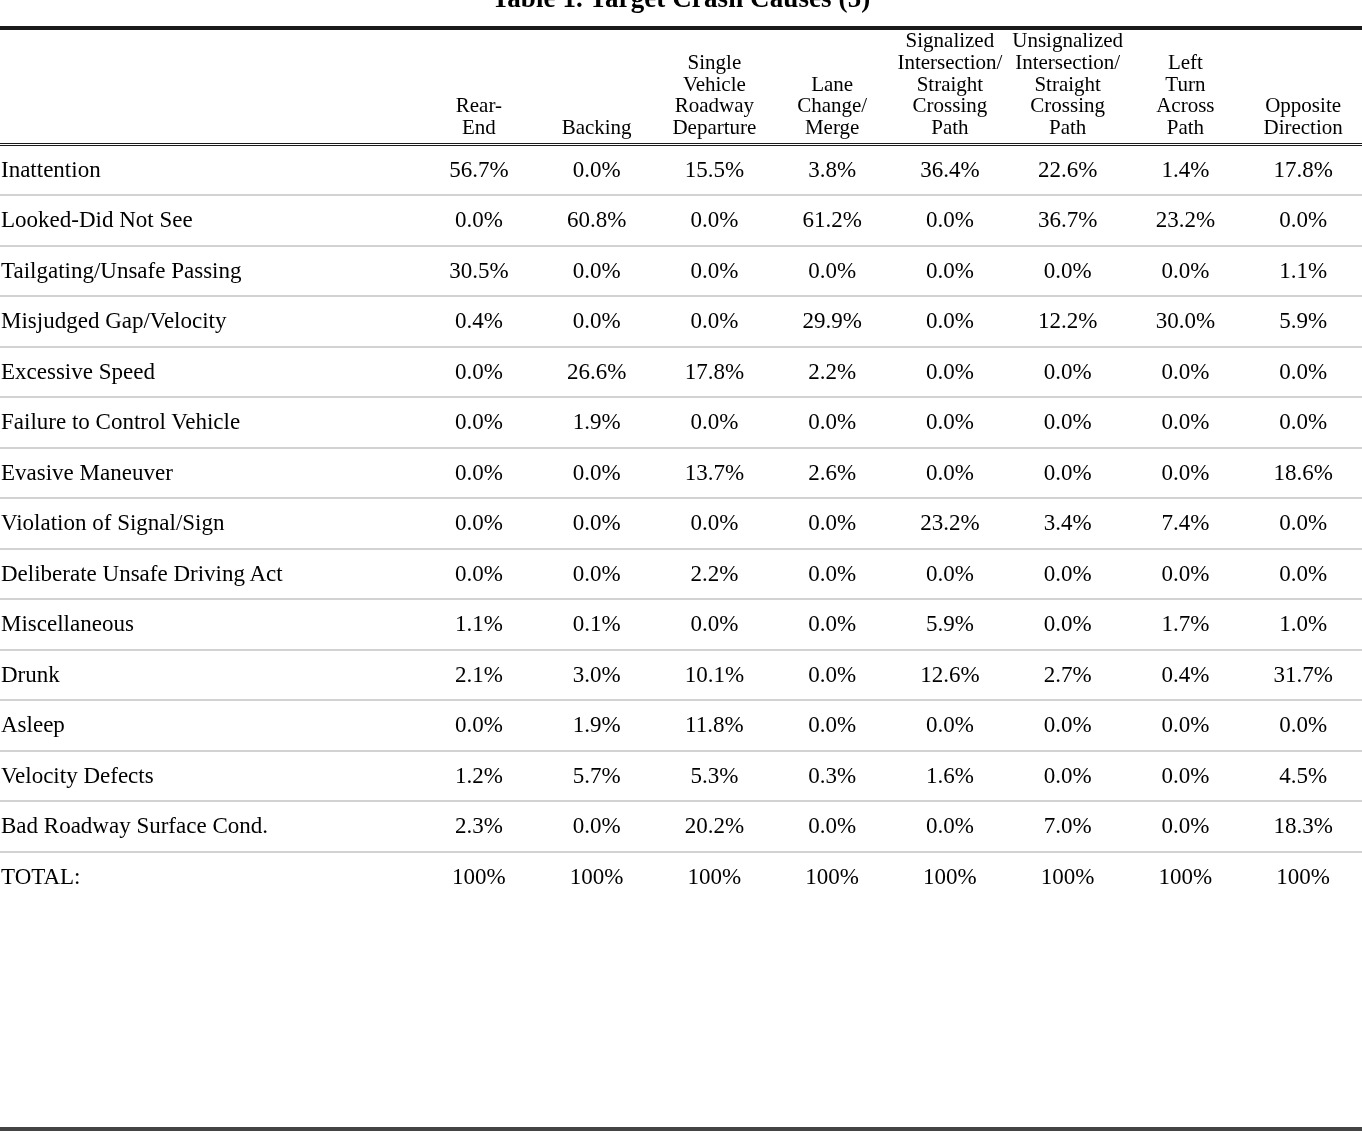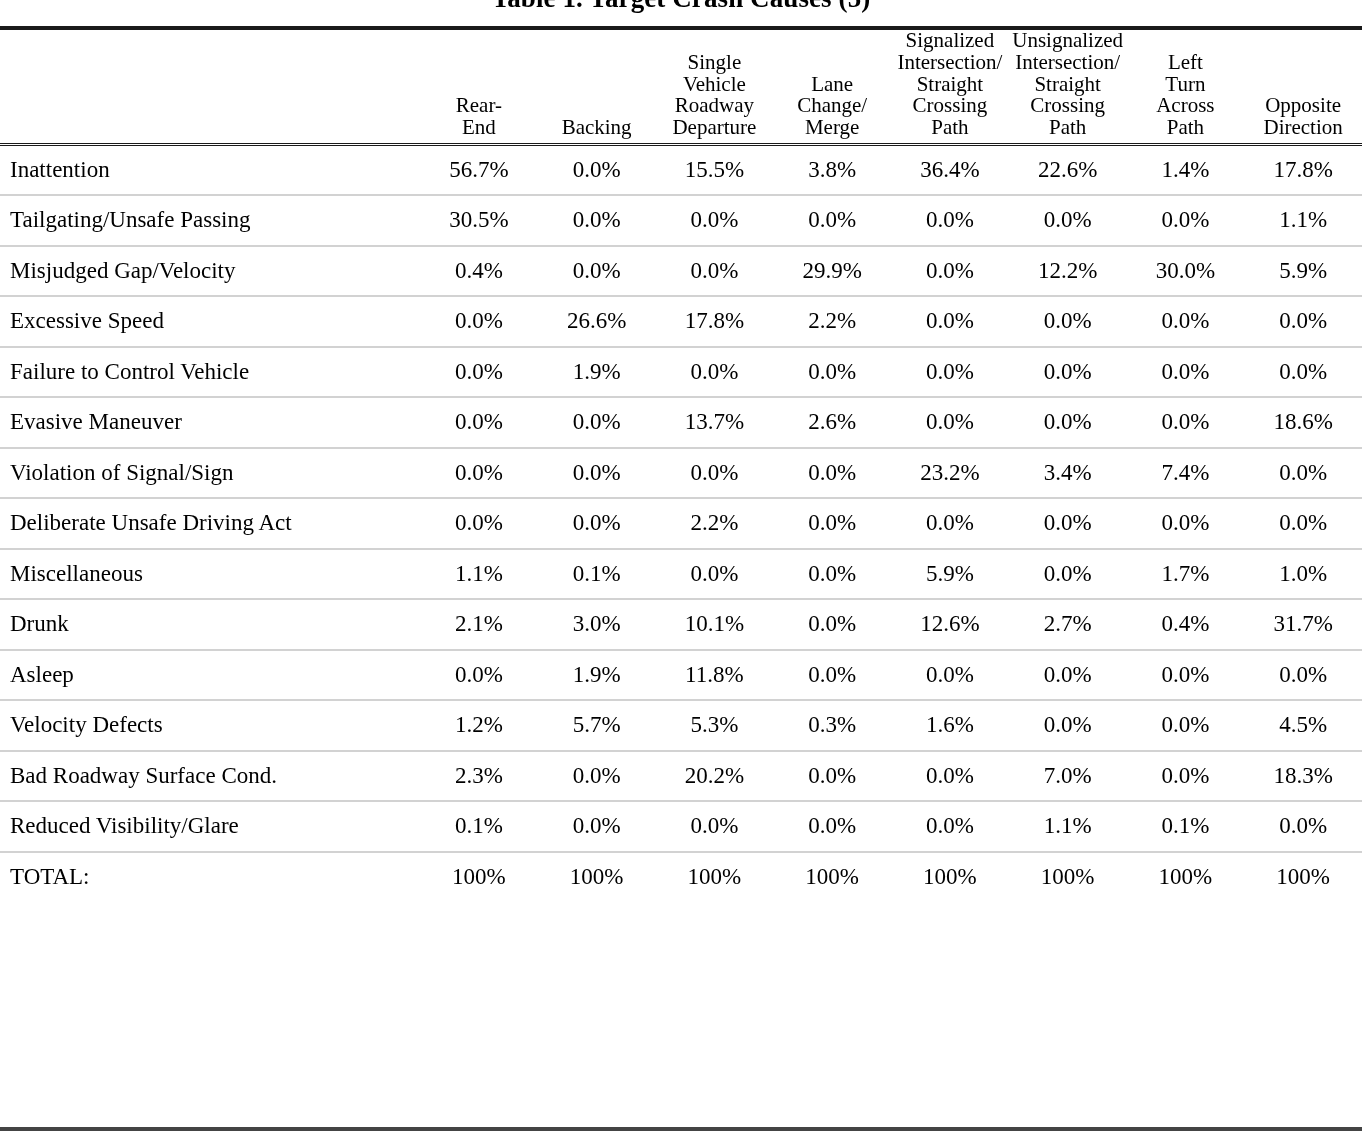--- a/index.html
+++ b/index.html
@@ -79,21 +79,21 @@
 
   tbody td {
     font-size: 23px;
     text-align: center;
     padding: 0 2px;
     vertical-align: middle;
     white-space: nowrap;
   }
   tbody td.row-label {
     text-align: left;
-    padding-left: 10px;
+    padding-left: 1px;
   }
 
   tbody tr.total-row > td {
     border-top: 2px solid #d2d2d2;
   }
 
   
   .bottom-rule {
     position: absolute;
     left: 0;
@@ -145,20 +145,31 @@
           <td class="data-cell">56.7%</td>
           <td class="data-cell">0.0%</td>
           <td class="data-cell">15.5%</td>
           <td class="data-cell">3.8%</td>
           <td class="data-cell">36.4%</td>
           <td class="data-cell">22.6%</td>
           <td class="data-cell">1.4%</td>
           <td class="data-cell">17.8%</td>
         </tr>
         <tr class="data-row">
+          <td class="row-label">Looked-Did Not See</td>
+          <td class="data-cell">0.0%</td>
+          <td class="data-cell">60.8%</td>
+          <td class="data-cell">0.0%</td>
+          <td class="data-cell">61.2%</td>
+          <td class="data-cell">0.0%</td>
+          <td class="data-cell">36.7%</td>
+          <td class="data-cell">23.2%</td>
+          <td class="data-cell">0.0%</td>
+        </tr>
+        <tr class="data-row">
           <td class="row-label">Tailgating/Unsafe Passing</td>
           <td class="data-cell">30.5%</td>
           <td class="data-cell">0.0%</td>
           <td class="data-cell">0.0%</td>
           <td class="data-cell">0.0%</td>
           <td class="data-cell">0.0%</td>
           <td class="data-cell">0.0%</td>
           <td class="data-cell">0.0%</td>
           <td class="data-cell">1.1%</td>
         </tr>
@@ -276,31 +287,20 @@
           <td class="row-label">Bad Roadway Surface Cond.</td>
           <td class="data-cell">2.3%</td>
           <td class="data-cell">0.0%</td>
           <td class="data-cell">20.2%</td>
           <td class="data-cell">0.0%</td>
           <td class="data-cell">0.0%</td>
           <td class="data-cell">7.0%</td>
           <td class="data-cell">0.0%</td>
           <td class="data-cell">18.3%</td>
         </tr>
-        <tr class="data-row">
-          <td class="row-label">Reduced Visibility/Glare</td>
-          <td class="data-cell">0.1%</td>
-          <td class="data-cell">0.0%</td>
-          <td class="data-cell">0.0%</td>
-          <td class="data-cell">0.0%</td>
-          <td class="data-cell">0.0%</td>
-          <td class="data-cell">1.1%</td>
-          <td class="data-cell">0.1%</td>
-          <td class="data-cell">0.0%</td>
-        </tr>
         <tr class="data-row total-row">
           <td class="row-label">TOTAL:</td>
           <td class="data-cell">100%</td>
           <td class="data-cell">100%</td>
           <td class="data-cell">100%</td>
           <td class="data-cell">100%</td>
           <td class="data-cell">100%</td>
           <td class="data-cell">100%</td>
           <td class="data-cell">100%</td>
           <td class="data-cell">100%</td>

